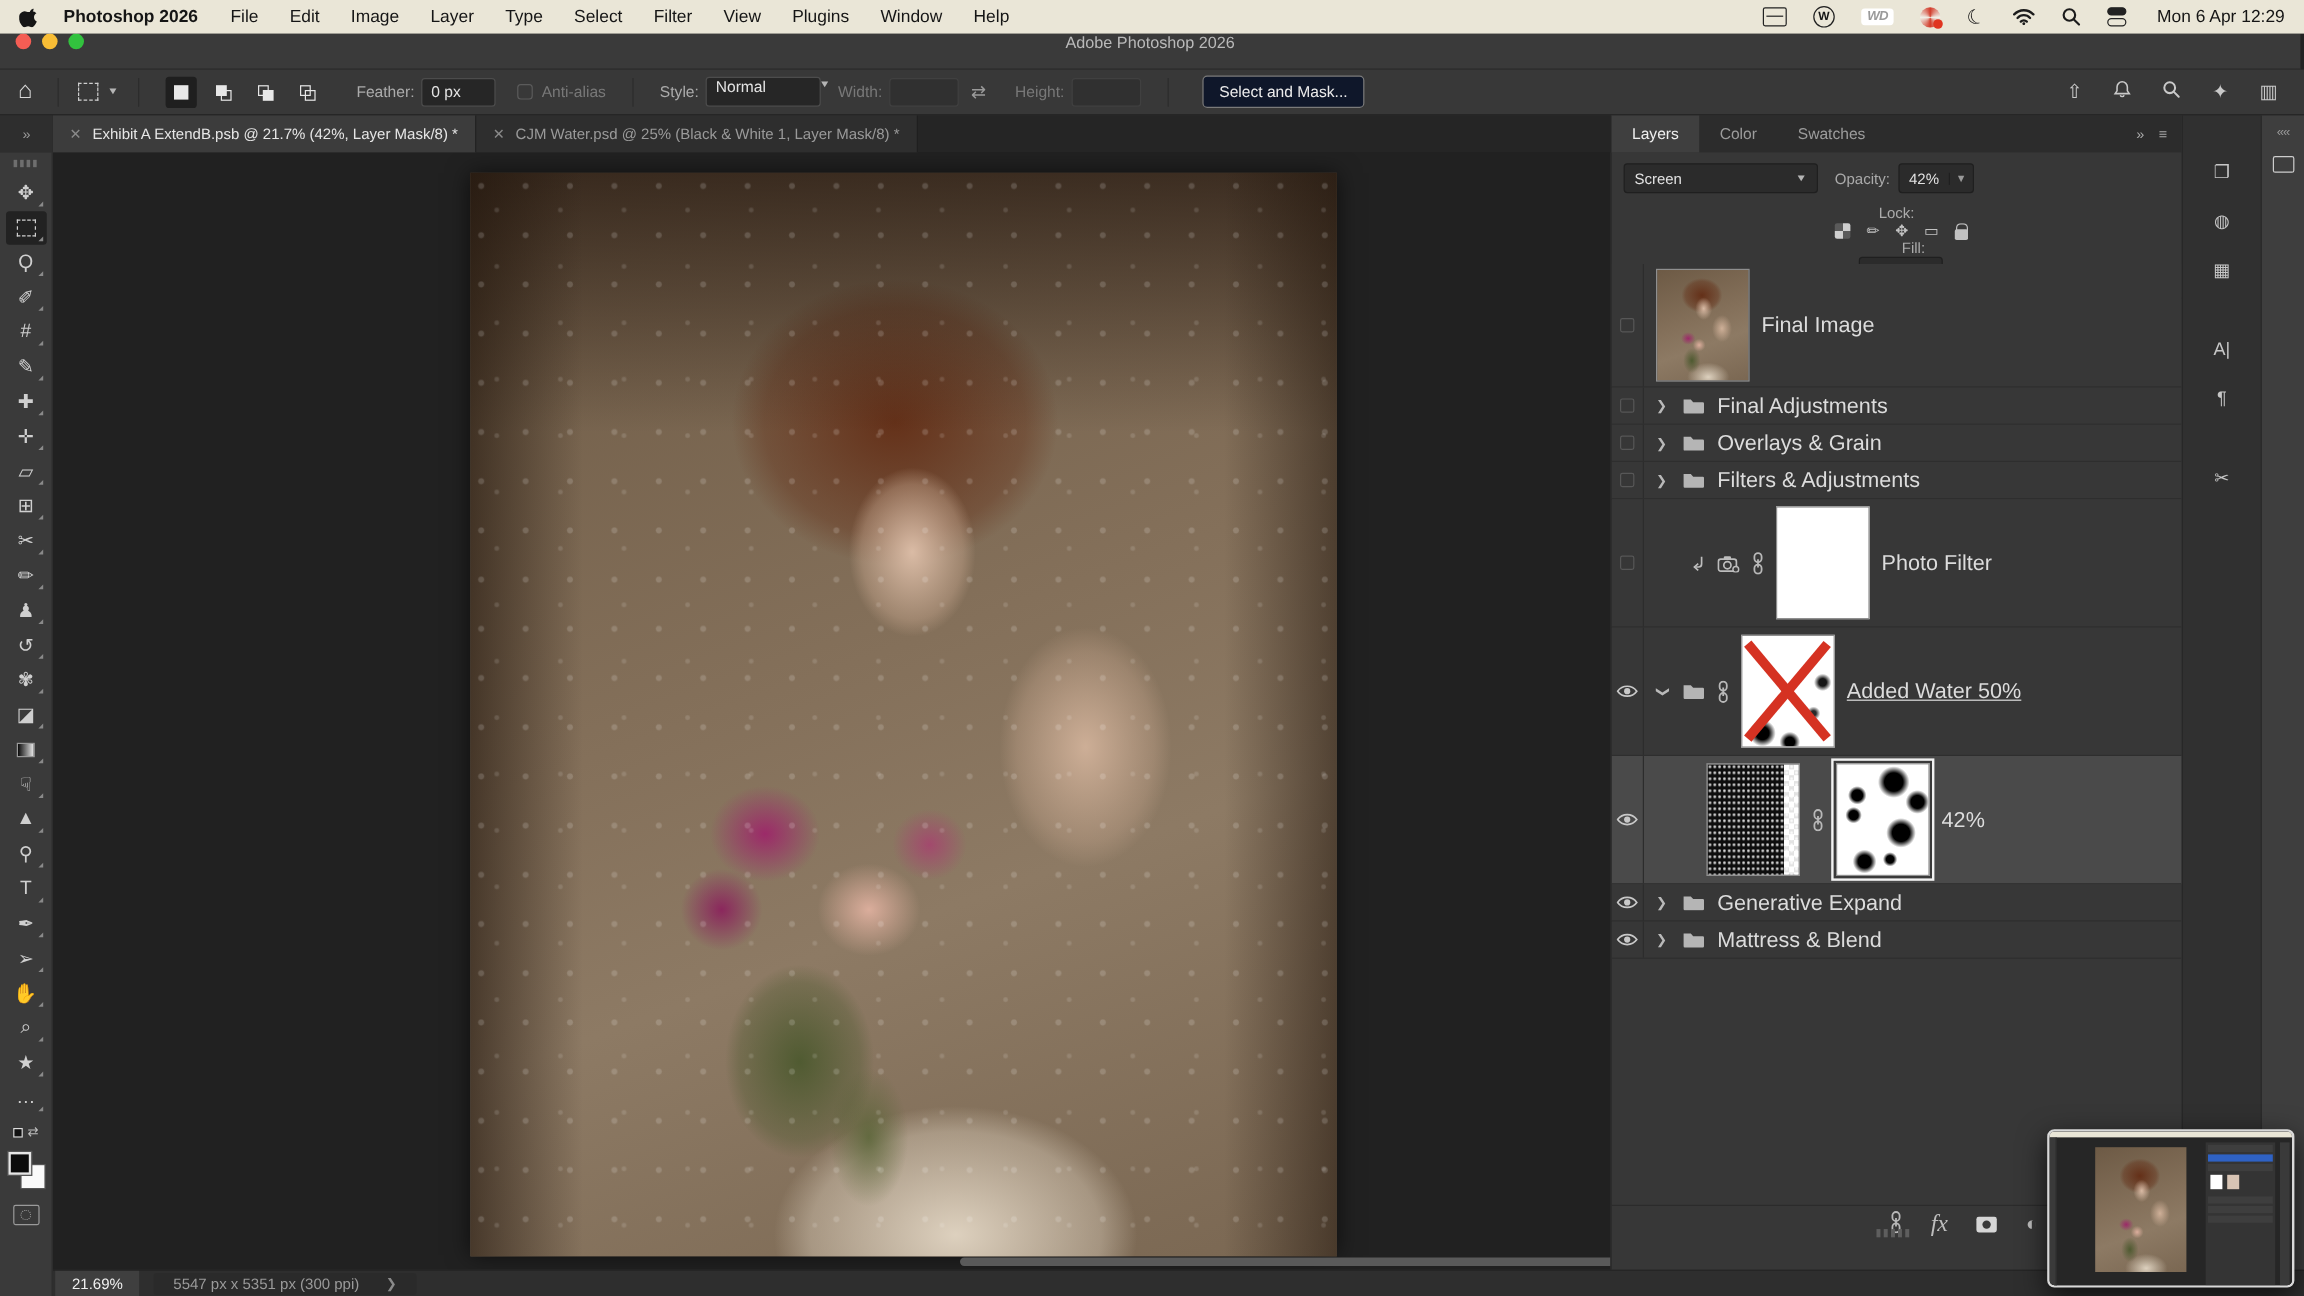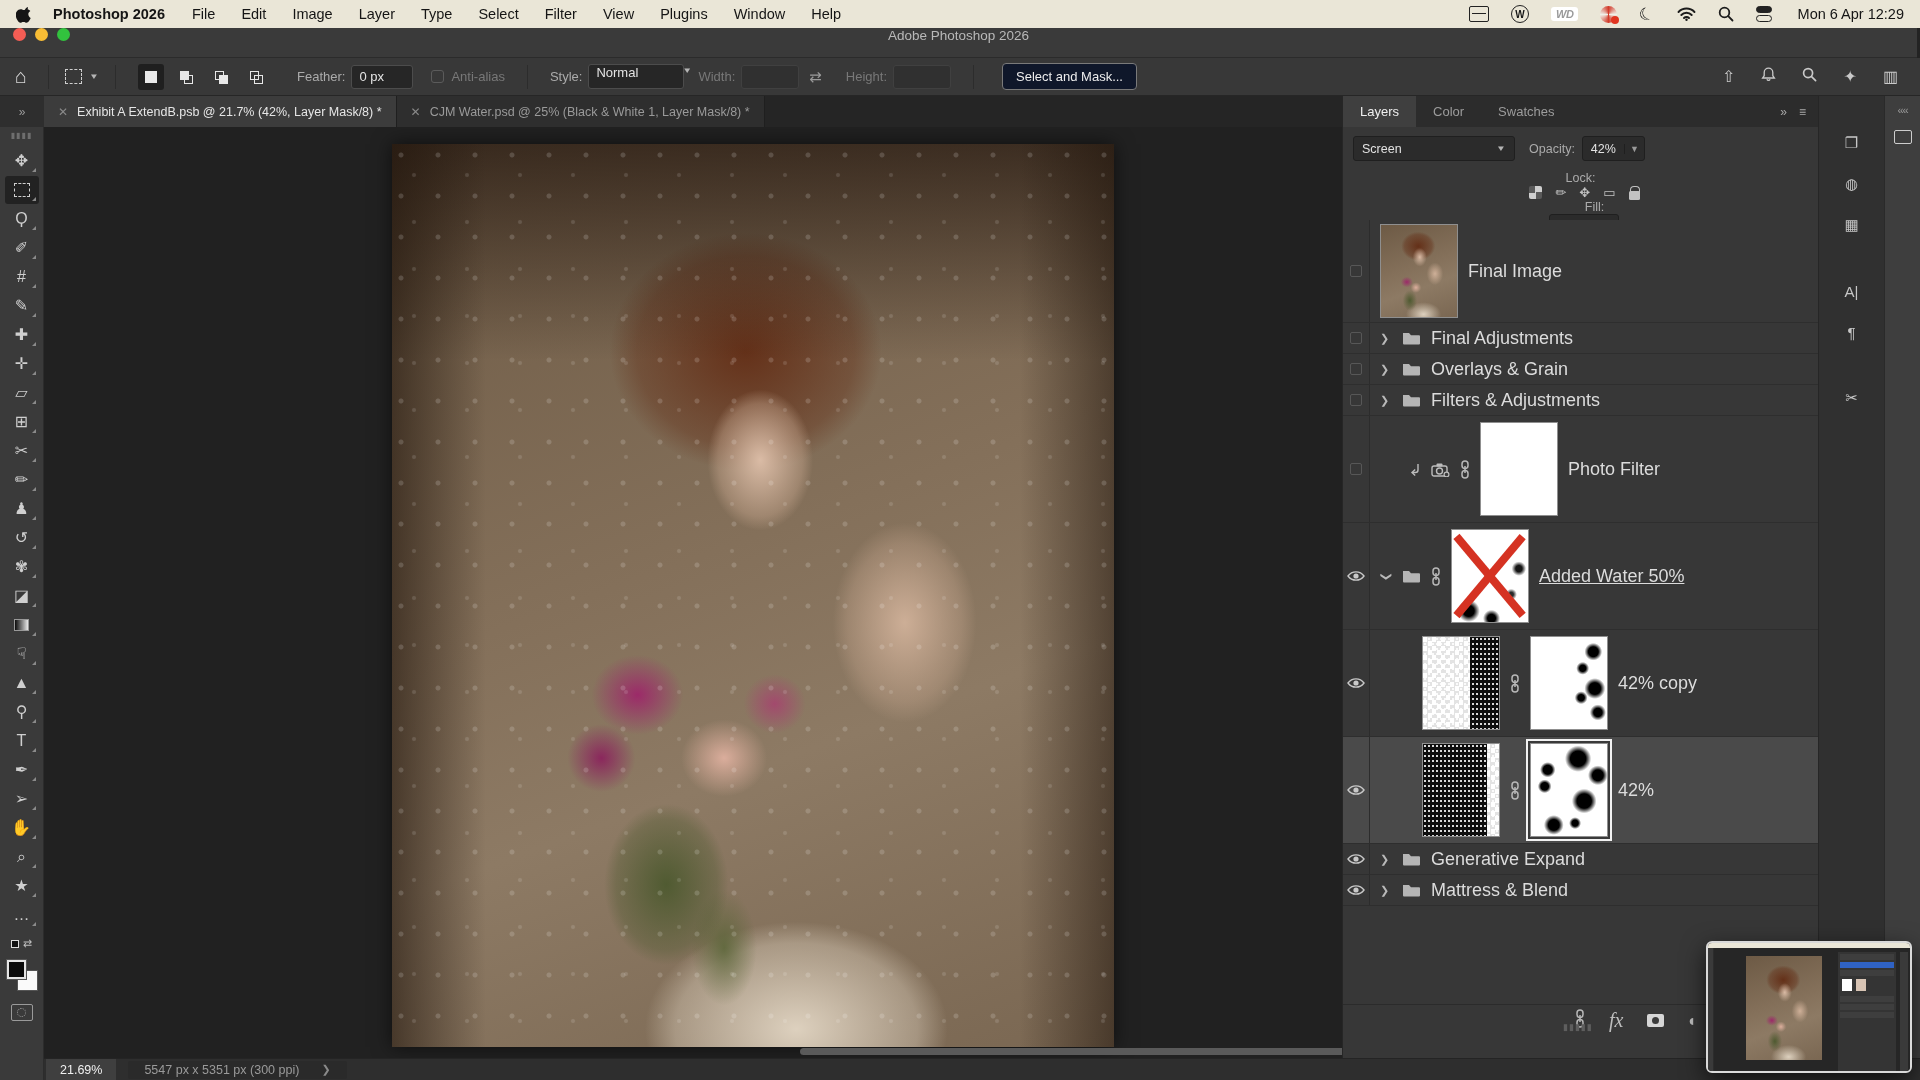--- a/index.html
+++ b/index.html
@@ -603,40 +603,20 @@
               <svg width="10" height="19" viewBox="0 0 10 19">
                 <rect x="2" y="1" width="6" height="7.5" rx="3" fill="none" stroke="#b8b8b8" stroke-width="1.5"></rect>
                 <rect x="2" y="10.5" width="6" height="7.5" rx="3" fill="none" stroke="#b8b8b8" stroke-width="1.5"></rect>
                 <line x1="5" y1="6" x2="5" y2="13" stroke="#b8b8b8" stroke-width="1.5"></line>
               </svg>
             </span>
             <span class="thumb t-lg mask-water"></span>
             <span class="lr-label u">Added Water 50%</span>
           </div>
         </div>
-        <div class="layer-row" style="height: 107px;">
-          <div class="eye-cell">
-            <svg width="18" height="12" viewBox="0 0 18 12">
-              <path d="M1 6 C5 .5 13 .5 17 6 C13 11.5 5 11.5 1 6 Z" fill="none" stroke="#c8c8c8" stroke-width="1.4"></path>
-              <circle cx="9" cy="6" r="2.6" fill="#c8c8c8"></circle>
-            </svg>
-          </div>
-          <div class="lr-body" style="padding-left: 52px;">
-            <span class="thumb t-lg speckle-left"></span>
-            <span class="icn">
-              <svg width="10" height="19" viewBox="0 0 10 19">
-                <rect x="2" y="1" width="6" height="7.5" rx="3" fill="none" stroke="#b8b8b8" stroke-width="1.5"></rect>
-                <rect x="2" y="10.5" width="6" height="7.5" rx="3" fill="none" stroke="#b8b8b8" stroke-width="1.5"></rect>
-                <line x1="5" y1="6" x2="5" y2="13" stroke="#b8b8b8" stroke-width="1.5"></line>
-              </svg>
-            </span>
-            <span class="thumb t-lg mask-blobs-right"></span>
-            <span class="lr-label">42% copy</span>
-          </div>
-        </div>
         <div class="layer-row selected" style="height: 107px;">
           <div class="eye-cell">
             <svg width="18" height="12" viewBox="0 0 18 12">
               <path d="M1 6 C5 .5 13 .5 17 6 C13 11.5 5 11.5 1 6 Z" fill="none" stroke="#c8c8c8" stroke-width="1.4"></path>
               <circle cx="9" cy="6" r="2.6" fill="#c8c8c8"></circle>
             </svg>
           </div>
           <div class="lr-body" style="padding-left: 52px;">
             <span class="thumb t-lg speckle-full"></span>
             <span class="icn">

